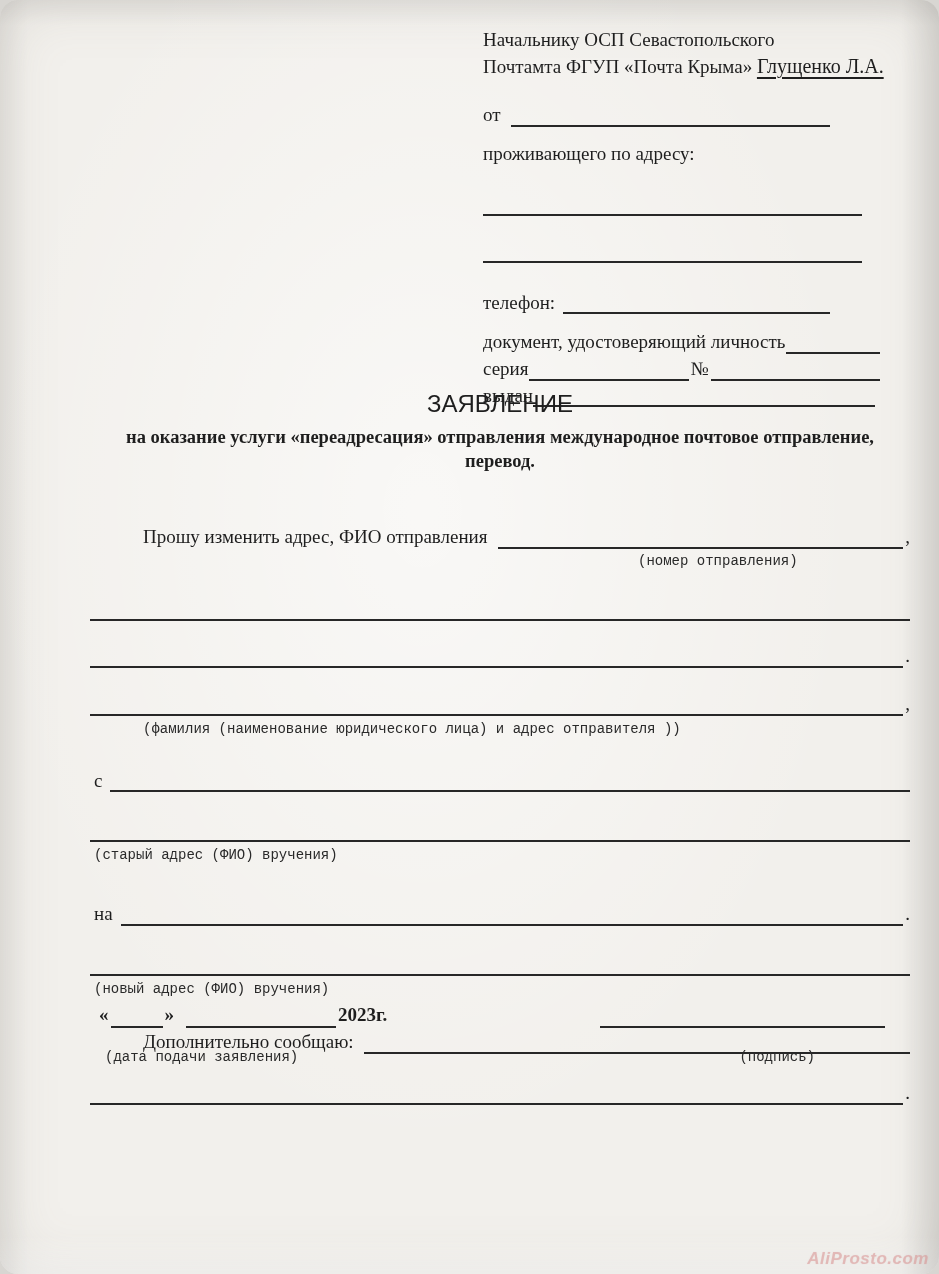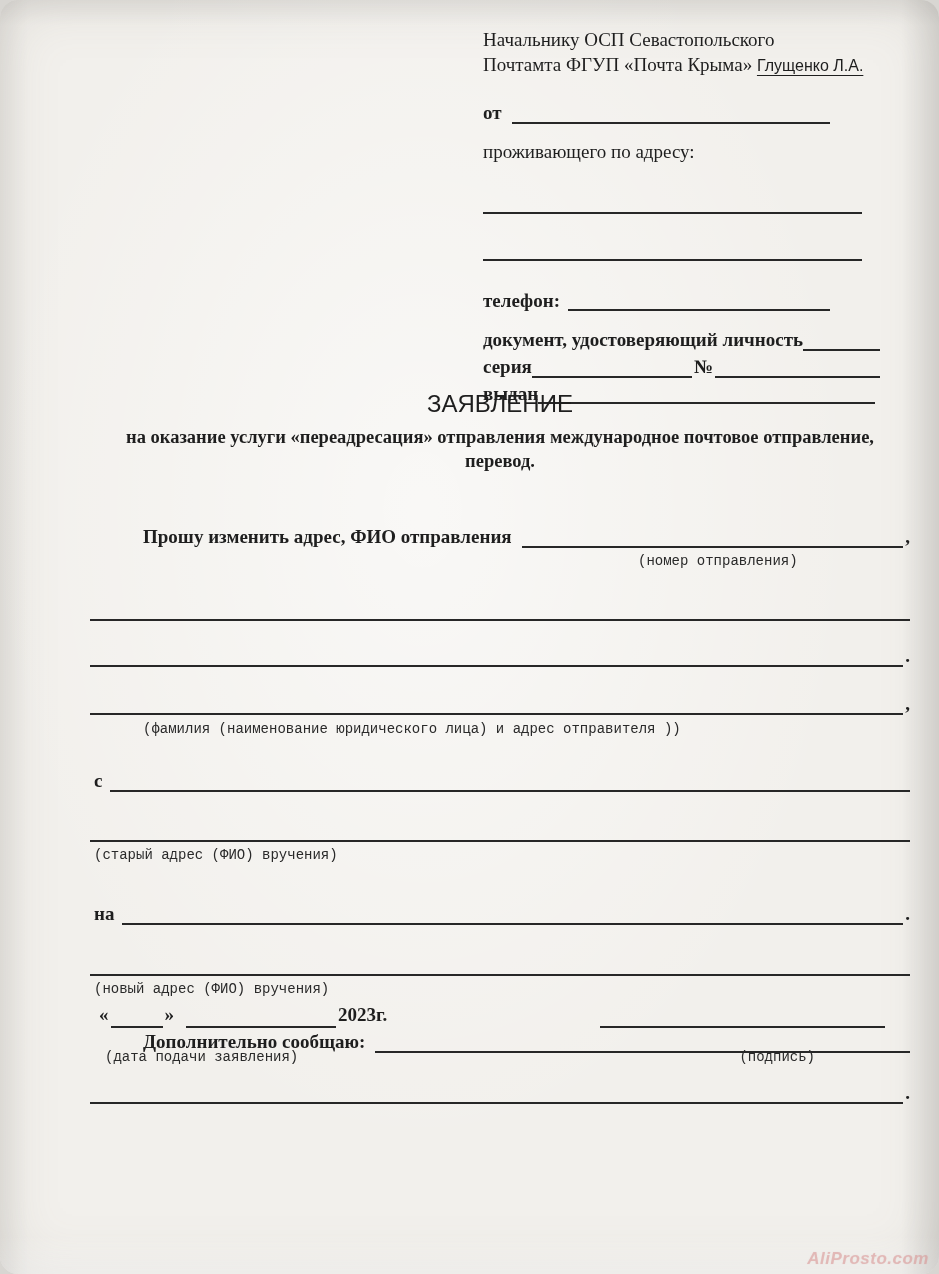--- a/index.html
+++ b/index.html
@@ -20,21 +20,21 @@
     box-shadow: inset 0 0 60px rgba(120,115,105,0.18);
     overflow: hidden;
     font-family: "Liberation Serif", serif;
     color: #1e1e1e;
     font-size: 19px;
     line-height: 1.3;
     border-radius: 18px;
   }
 
   
-  .row { display: flex; align-items: flex-start; font-weight: bold; }
+  .row { display: flex; align-items: center; }
   .blank {
     display: inline-block;
     border-bottom: 2px solid #272727;
     height: 1.1em;
     flex: 1 1 auto;
   }
   .blank.fixed { flex: 0 0 auto; }
   .tail { flex: 0 0 auto; padding-left: 2px; }
   .caption {
     font-size: 14px;
@@ -44,22 +44,22 @@
 
   
   .header-block {
     position: absolute;
     top: 28px;
     left: 483px;
     width: 400px;
   }
   .addressee-line { white-space: nowrap; }
   .addressee-name {
-    font-family: Liberation Sans, sans-serif;
-    font-size: 16px;
+    font-family: Liberation Serif, serif;
+    font-size: 20px;
     text-decoration: underline;
     text-underline-offset: 4px;
   }
   .from-row { margin-top: 24px; width: 347px; }
   .from-row .label { padding-right: 10px; }
   .residing-label { margin-top: 14px; }
   .addr-line { margin-top: 26px; width: 379px; }
   .addr-line.second { margin-top: 24px; }
   .phone-row { margin-top: 28px; width: 347px; }
   .phone-row .label { padding-right: 8px; }

